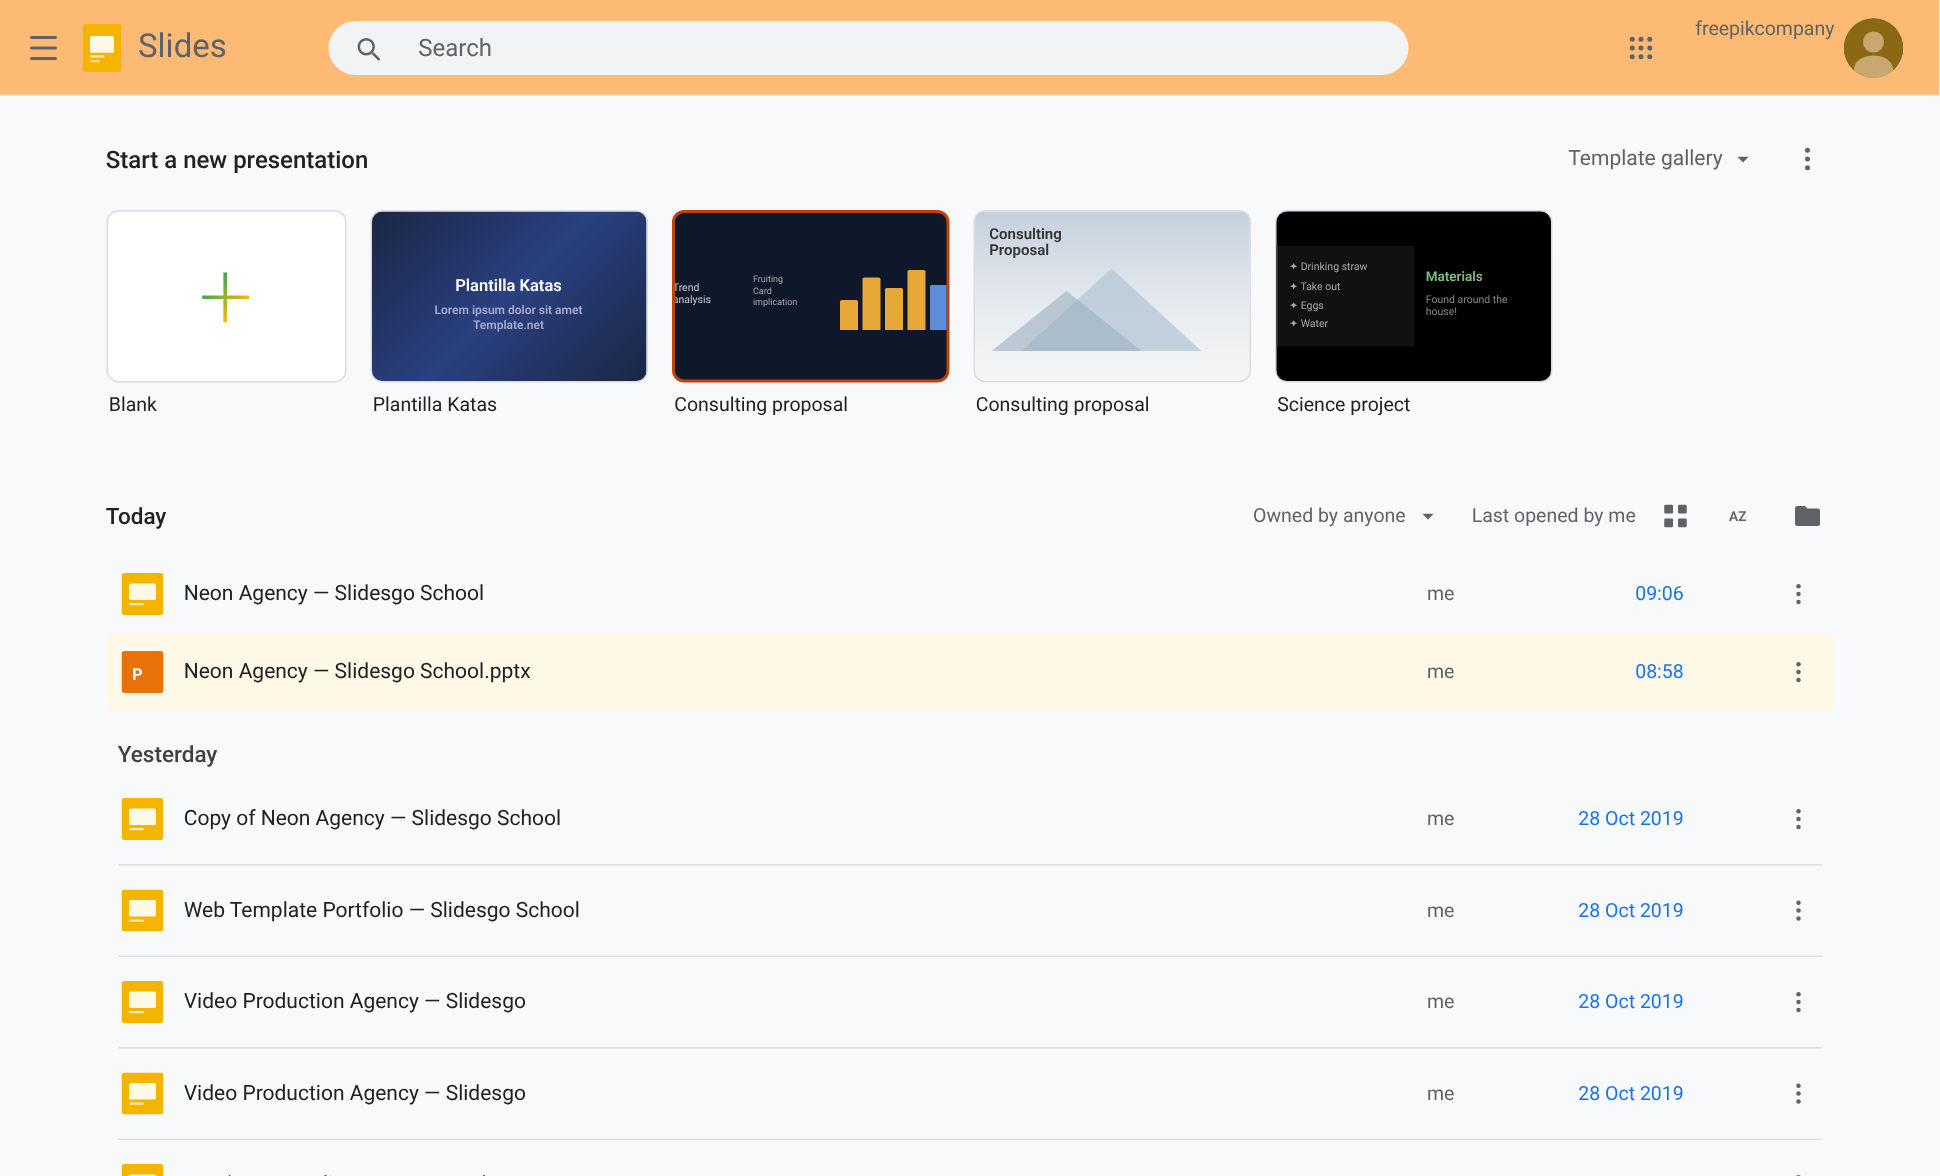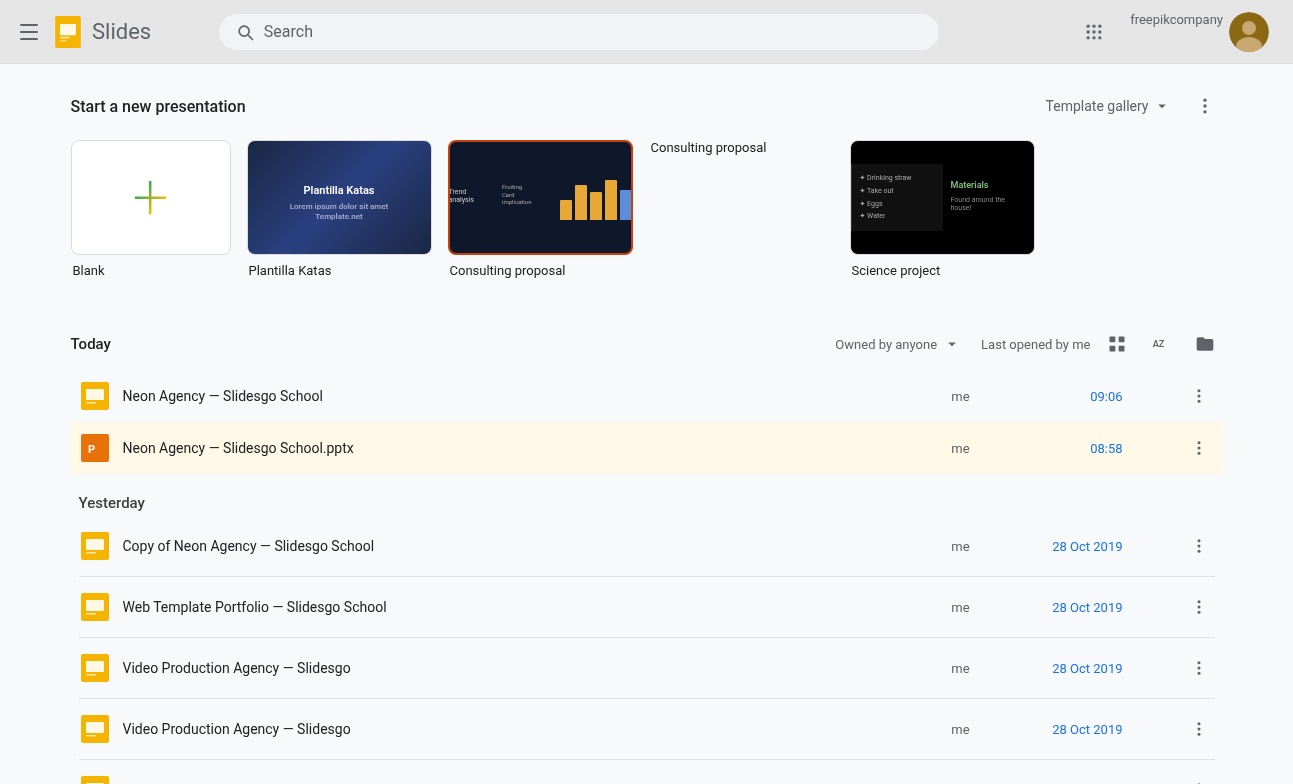--- a/index.html
+++ b/index.html
@@ -2,21 +2,21 @@
 <html><head>
   <meta charset="utf-8">
   <style>
     * { margin: 0; padding: 0; box-sizing: border-box; }
     body { font-family: 'Google Sans', Roboto, Arial, sans-serif; background: #f8f9fa; color: #202124; font-size: 14px; }
 
     
     .header {
       display: flex;
       align-items: center;
-      background: #e5e5e5;
+      background: #fdba74;
       padding: 8px 16px;
       height: 64px;
       border-bottom: 1px solid #e0e0e0;
       position: sticky;
       top: 0;
       z-index: 100;
     }
     .header-left { display: flex; align-items: center; gap: 12px; flex: 0 0 auto; }
     .hamburger-icon { width: 24px; height: 24px; display: flex; flex-direction: column; justify-content: center; gap: 5px; cursor: pointer; padding: 4px; }
     .hamburger-icon span { display: block; width: 18px; height: 2px; background: #5f6368; border-radius: 1px; }
@@ -26,21 +26,21 @@
 
     .search-bar {
       flex: 1;
       max-width: 720px;
       margin: 0 auto;
       display: flex;
       align-items: center;
       background: #f1f3f4;
       border-radius: 24px;
       padding: 8px 16px;
-      gap: 9px;
+      gap: 24px;
       cursor: text;
     }
 
     .header-right { display: flex; align-items: center; gap: 8px; margin-left: auto; }
     .grid-icon-btn { width: 40px; height: 40px; border-radius: 50%; display: flex; align-items: center; justify-content: center; cursor: pointer; }
     .user-avatar { width: 40px; height: 40px; border-radius: 50%; overflow: hidden; background: #ddd; display: flex; align-items: center; justify-content: center; cursor: pointer; }
     .user-badge { display: flex; align-items: flex-start; gap: 6px; padding: 4px 8px; border-radius: 20px; cursor: pointer; }
 
     
     .main { padding: 24px 0; max-width: 1200px; margin: 0 auto; }
@@ -249,20 +249,33 @@
             <div style="width:12px; background:#e8a838; height:35px; border-radius:1px 1px 0 0;"></div>
             <div style="width:12px; background:#e8a838; height:28px; border-radius:1px 1px 0 0;"></div>
             <div style="width:12px; background:#e8a838; height:40px; border-radius:1px 1px 0 0;"></div>
             <div style="width:12px; background:#5b8dd9; height:30px; border-radius:1px 1px 0 0;"></div>
           </div>
         </div>
         <span class="template-name">Consulting proposal</span>
       </div>
 
       <div class="template-item">
+        <div class="template-thumb" style="background: linear-gradient(180deg, #c5d0dc 0%, #e8ecf0 60%, #f5f5f5 100%); border:1px solid #dadce0; overflow:hidden; position:relative;">
+          <div style="position:absolute; bottom:20px; left:0; right:0; display:flex; justify-content:center;">
+
+            <svg width="160" height="60" viewBox="0 0 160 60" fill="none">
+              <polygon points="80,5 20,60 140,60" fill="#b8c8d8" opacity="0.8"></polygon>
+              <polygon points="50,20 0,60 100,60" fill="#9bafc0" opacity="0.6"></polygon>
+            </svg>
+          </div>
+          <div style="position:absolute; top:10px; left:10px; right:10px; text-align:left;">
+            <div style="font-size:10px; font-weight:600; color:#333;">Consulting</div>
+            <div style="font-size:10px; font-weight:600; color:#333;">Proposal</div>
+          </div>
+        </div>
         <span class="template-name">Consulting proposal</span>
       </div>
 
       <div class="template-item">
         <div class="template-thumb" style="background: #000; border:1px solid #dadce0; display:flex; position:relative; overflow:hidden;">
           <div style="flex:1; padding:8px; background:#111; border-left:1px solid #333;">
             <div style="color:#aaa; font-size:7px; line-height:1.8;">
               <div>✦ Drinking straw</div>
               <div>✦ Take out</div>
               <div>✦ Eggs</div>

